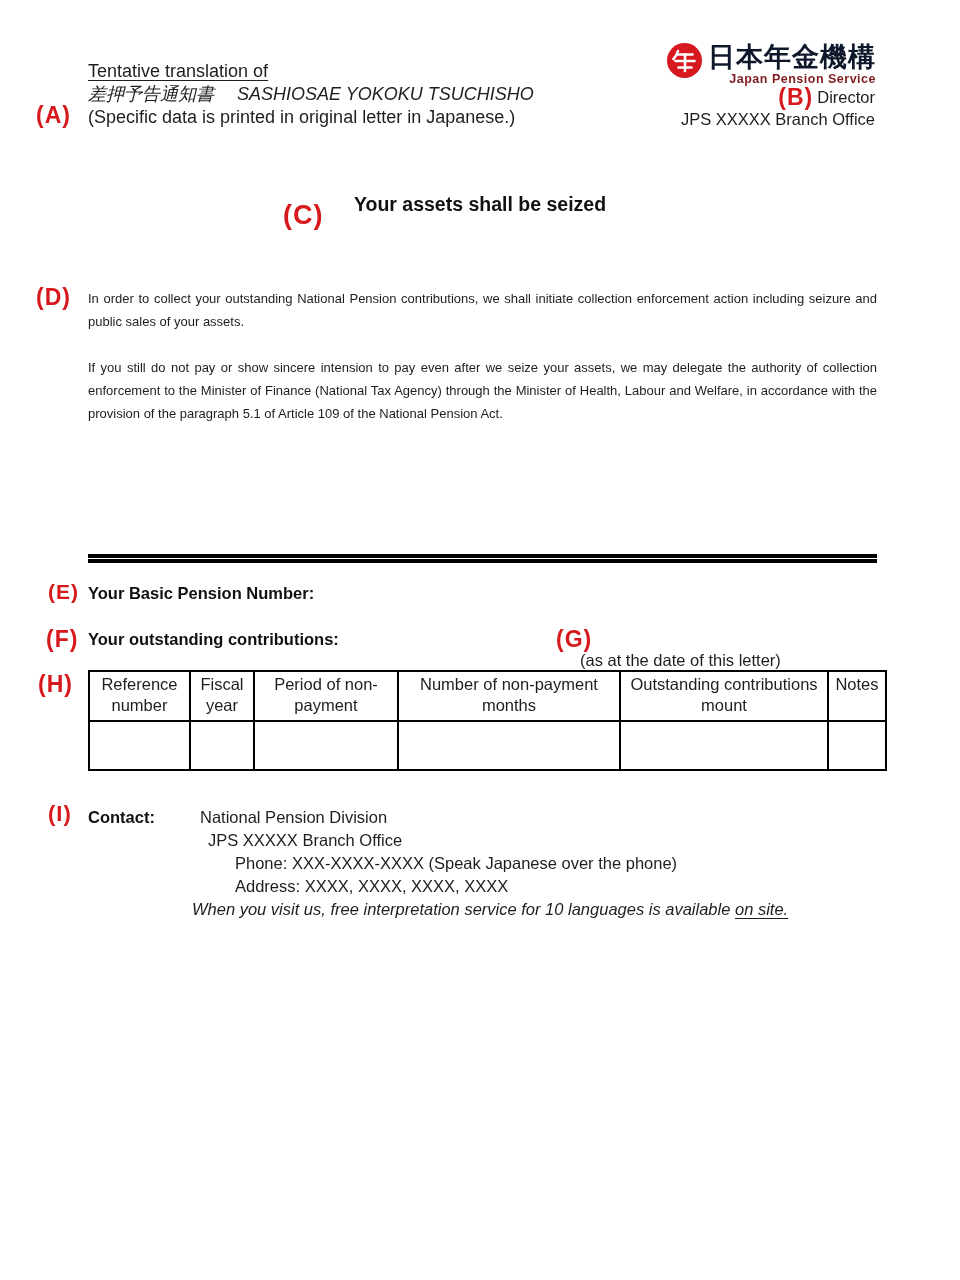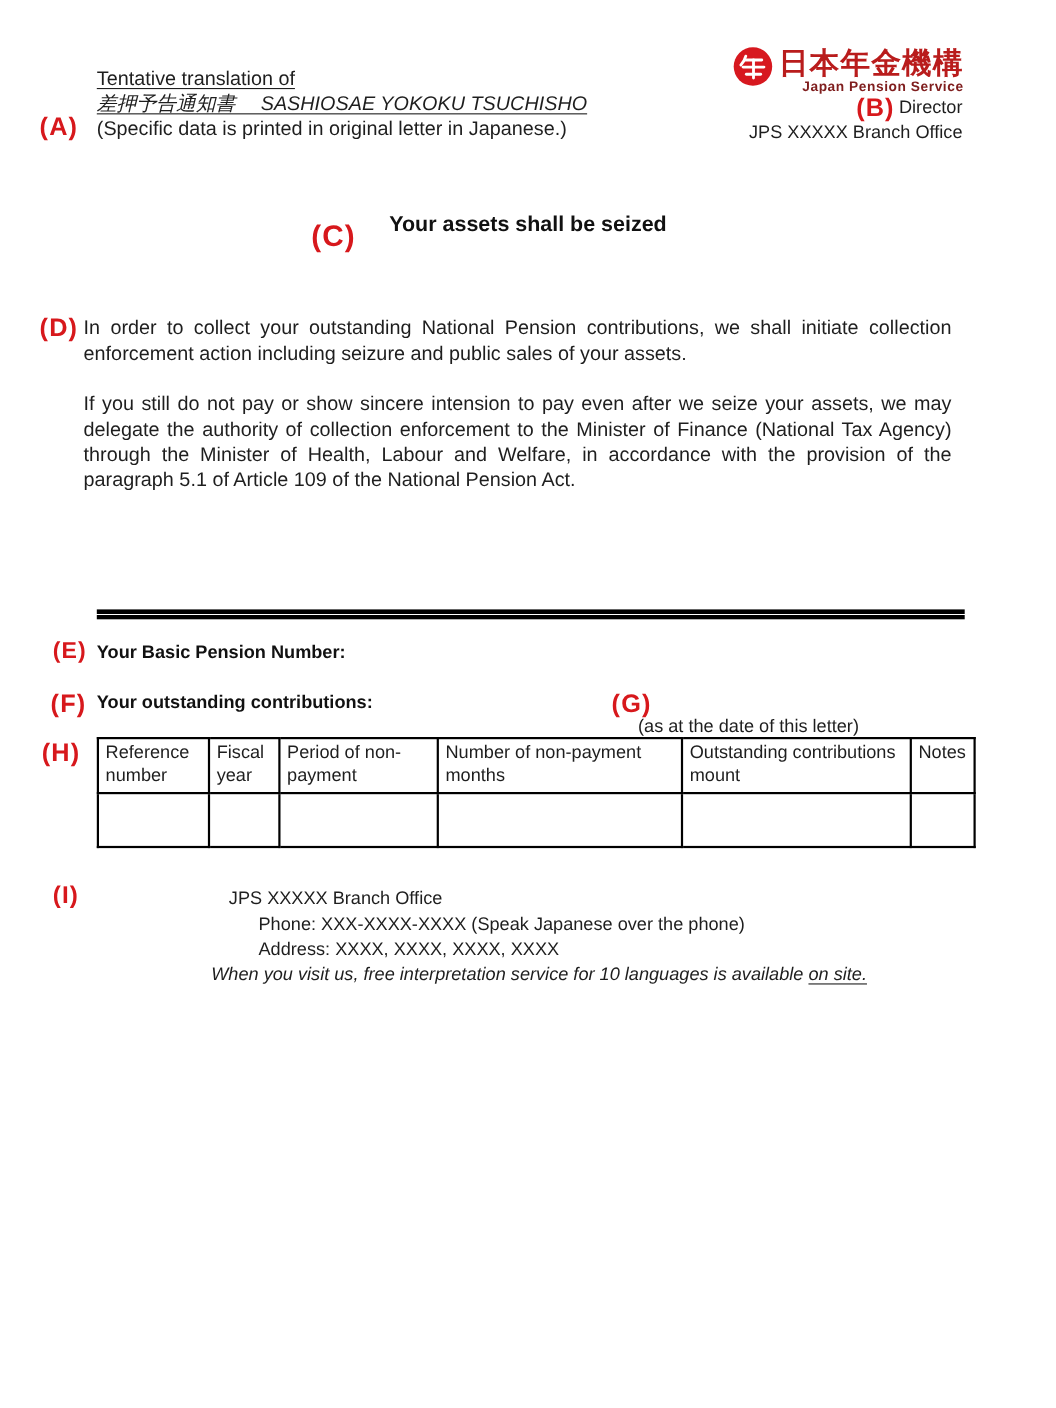--- a/index.html
+++ b/index.html
@@ -18,45 +18,45 @@
     position: absolute;
     color: #d7181c;
     font-weight: bold;
     font-size: 23px;
     letter-spacing: 1px;
     line-height: 1;
   }
   
   .header-left { position: absolute; left: 88px; top: 60px; font-size: 18px; line-height: 23px; }
   .header-left .tline1 { text-decoration: underline; text-underline-offset: 3px; }
-  .header-left .tline2 { font-style: italic; text-decoration: underline; text-underline-offset: 3px; }
+  .header-left .tline2 { font-style: italic; text-underline-offset: 3px; }
   
   .logo { position: absolute; top: 42px; right: 84px; display: flex; align-items: flex-start; gap: 5px; }
   .logo-text { display: flex; flex-direction: column; align-items: flex-end; }
-  .logo-jp { font-size: 27px; font-weight: bold; color: #b91c1c; line-height: 30px; letter-spacing: 1px; }
+  .logo-jp { font-size: 27px; font-weight: bold; color: #0f172a; line-height: 30px; letter-spacing: 1px; }
   .logo-en { font-size: 12.5px; font-weight: bold; color: #7f1d1d; line-height: 14px; letter-spacing: 0.5px; }
   
   .header-right { position: absolute; right: 85px; top: 86px; text-align: right; font-size: 16.5px; line-height: 22px; }
   .header-right .b-label { color: #d7181c; font-weight: bold; font-size: 23px; letter-spacing: 1px; vertical-align: -2px; margin-right: 4px; }
   .date-line { word-spacing: 5px; }
   .era-italic { font-style: italic; }
   
   .doc-title { position: absolute; left: 0; top: 193px; width: 960px; text-align: center; font-size: 19.5px; font-weight: bold; line-height: 23.5px; color: #111; }
   
-  .body-text { position: absolute; left: 76px; top: 287px; width: 789px; font-size: 18px; line-height: 23px; text-align: justify; }
+  .body-text { position: absolute; left: 88px; top: 287px; width: 789px; font-size: 13px; line-height: 23px; text-align: justify; }
   .body-text p { margin-bottom: 23px; }
   
   .divider { position: absolute; left: 88px; top: 554px; width: 789px; height: 9px;
              background: linear-gradient(to bottom, #000 0 4px, #fff 4px 5px, #000 5px 9px); }
   
   .section-bold { position: absolute; font-size: 16.5px; font-weight: bold; color: #111; }
   .as-at { position: absolute; left: 580px; top: 651px; font-size: 16.5px; }
   
   .contrib-table { position: absolute; left: 88px; top: 670px; border-collapse: collapse; table-layout: fixed; width: 797px; }
-  .contrib-table th, .contrib-table td { border: 2px solid #000; font-weight: normal; text-align: left; vertical-align: top; font-size: 16.5px; line-height: 21px; padding: 2px 6px 4px 6px; }
+  .contrib-table th, .contrib-table td { border: 2px solid #000; font-weight: normal; text-align: center; vertical-align: top; font-size: 16.5px; line-height: 21px; padding: 2px 6px 4px 6px; }
   .contrib-table thead tr { height: 46px; }
   .contrib-table tbody tr { height: 49px; }
   
   .contact { position: absolute; left: 88px; top: 806px; font-size: 16.5px; line-height: 23px; }
   .contact-row1 { display: flex; }
   .contact-heading { font-weight: bold; width: 112px; color: #111; }
   .c-indent1 { padding-left: 120px; }
   .c-indent2 { padding-left: 147px; }
   .contact-note { padding-left: 104px; font-style: italic; }
   .contact-note .u { text-decoration: underline; text-underline-offset: 3px; }
@@ -147,20 +147,24 @@
         <td></td>
         <td></td>
         <td></td>
         <td></td>
       </tr>
     </tbody>
   </table>
 
   <span class="red-label" style="left:48px; top:803px; font-size:22px;">(I)</span>
   <div class="contact">
+    <div class="contact-row1">
+      <span class="contact-heading">Contact:</span>
+      <span>National Pension Division</span>
+    </div>
     <div class="c-indent1">JPS XXXXX Branch Office</div>
     <div class="c-indent2">Phone: XXX-XXXX-XXXX (Speak Japanese over the phone)</div>
     <div class="c-indent2">Address: XXXX, XXXX, XXXX, XXXX</div>
     <div class="contact-note">
       <span>When you visit us, free interpretation service for 10 languages is available </span><span class="u">on site.</span>
     </div>
   </div>
 
 </div>
 

